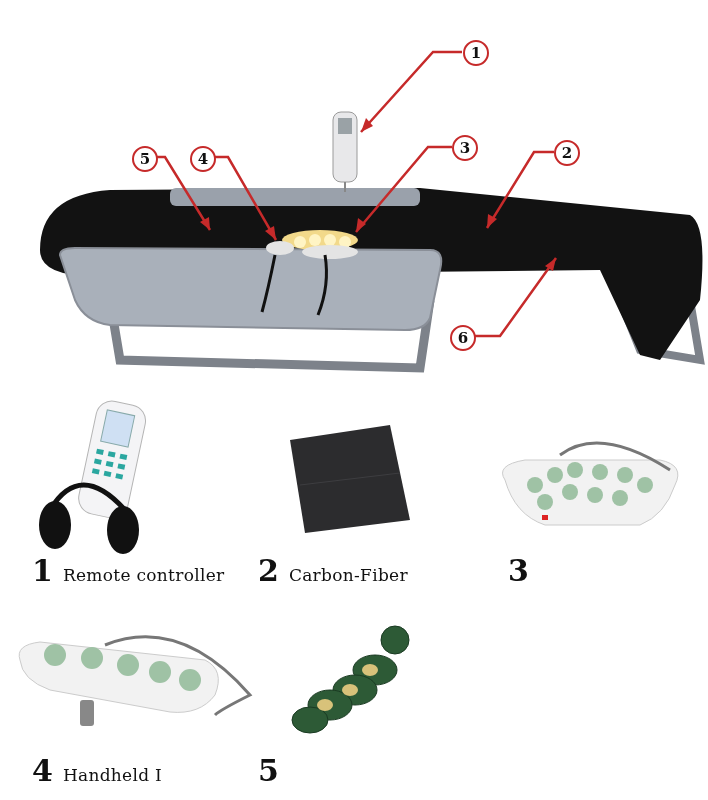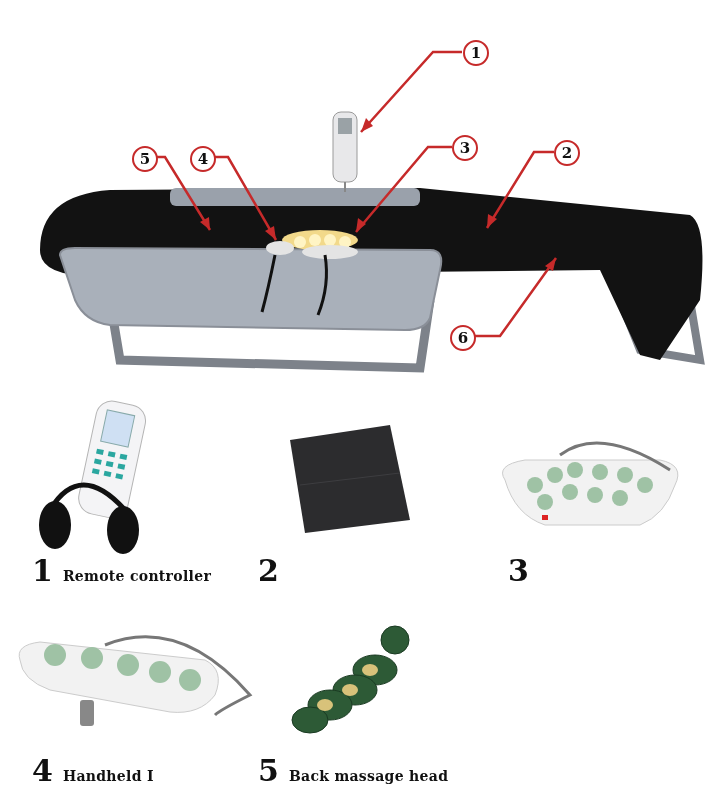--- a/index.html
+++ b/index.html
@@ -2,21 +2,21 @@
 <html><head>
 <meta charset="utf-8">
 <style>
   html,body{margin:0;padding:0;background:#ffffff;}
   body{width:708px;height:800px;position:relative;overflow:hidden;font-family:"DejaVu Serif","Liberation Serif",serif;}
   .abs{position:absolute;}
   .callout-circle{position:absolute;width:22px;height:22px;border:2px solid #c62a2a;border-radius:50%;background:#fff;
     display:flex;align-items:center;justify-content:center;font-weight:bold;font-size:15px;color:#111;}
   .caption{position:absolute;display:flex;align-items:baseline;gap:10px;color:#111;white-space:nowrap;}
   .caption .num{font-size:30px;font-weight:bold;}
-  .caption .lbl{font-size:14px;font-weight:bold;letter-spacing:0.3px;}
+  .caption .lbl{font-size:17px;font-weight:normal;letter-spacing:0.3px;}
   svg{display:block;}
 </style>
 </head>
 <body>
 
 <svg class="abs" style="left:0;top:0" width="708" height="390">
 
   <path d="M600 250 L640 350 L700 360 L690 300" fill="none" stroke="#7d828a" stroke-width="8"></path>
   <path d="M110 300 L120 360 L420 368 L430 300" fill="none" stroke="#7d828a" stroke-width="9"></path>
 
@@ -147,24 +147,24 @@
       <ellipse cx="40" cy="85" rx="8" ry="6"></ellipse>
   </g>
 </svg>
 
 <div class="caption" style="left:32px;top:553px">
   <span class="num">1</span>
   <span class="lbl">Remote controller</span>
 </div>
 <div class="caption" style="left:258px;top:553px">
   <span class="num">2</span>
+  <span class="lbl">Carbon-Fiber</span>
 </div>
 <div class="caption" style="left:508px;top:553px">
   <span class="num">3</span>
 </div>
 <div class="caption" style="left:32px;top:753px">
   <span class="num">4</span>
   <span class="lbl">Handheld I</span>
 </div>
 <div class="caption" style="left:258px;top:753px">
   <span class="num">5</span>
-  <span class="lbl">Back massage head</span>
 </div>
 
 </body></html>

